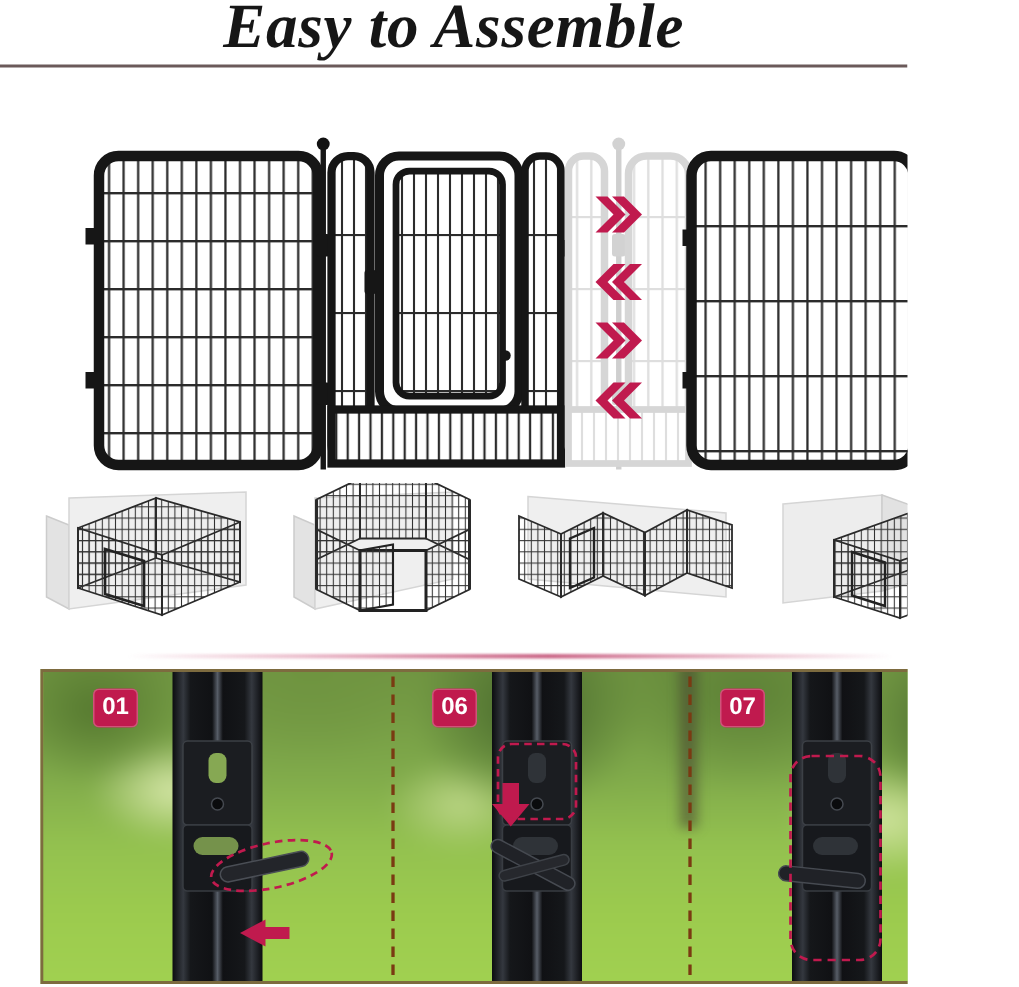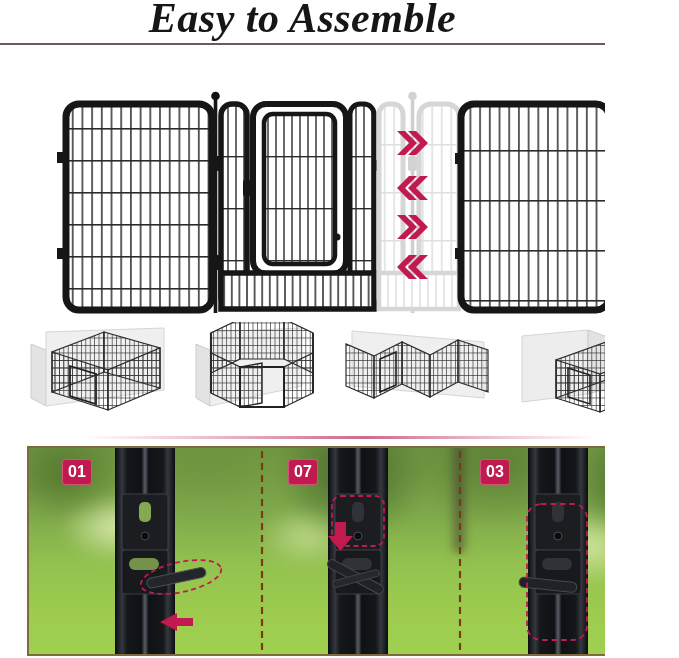--- a/index.html
+++ b/index.html
@@ -251,17 +251,17 @@
         <rect x="506" y="102" width="46" height="44" rx="3" fill="#17191d" stroke="#383c42" stroke-width="1"></rect>
         <rect x="513" y="110" width="30" height="12" rx="6" fill="#2f3338"></rect>
         <g transform="translate(512,136) rotate(6)">
           <rect x="-22" y="-5" width="58" height="10" rx="5" fill="#202227" stroke="#464a51"></rect>
         </g>
         <rect x="498" y="56" width="60" height="136" rx="14" fill="none" stroke="#c01a4e" stroke-width="1.8" stroke-dasharray="5.5 4"></rect>
       </g>
     </svg>
 
     <div class="badge b1">01</div>
-    <div class="badge b2">07</div>
-    <div class="badge b3">03</div>
+    <div class="badge b2">06</div>
+    <div class="badge b3">07</div>
   </div>
 
 </div>
 
 </body></html>

